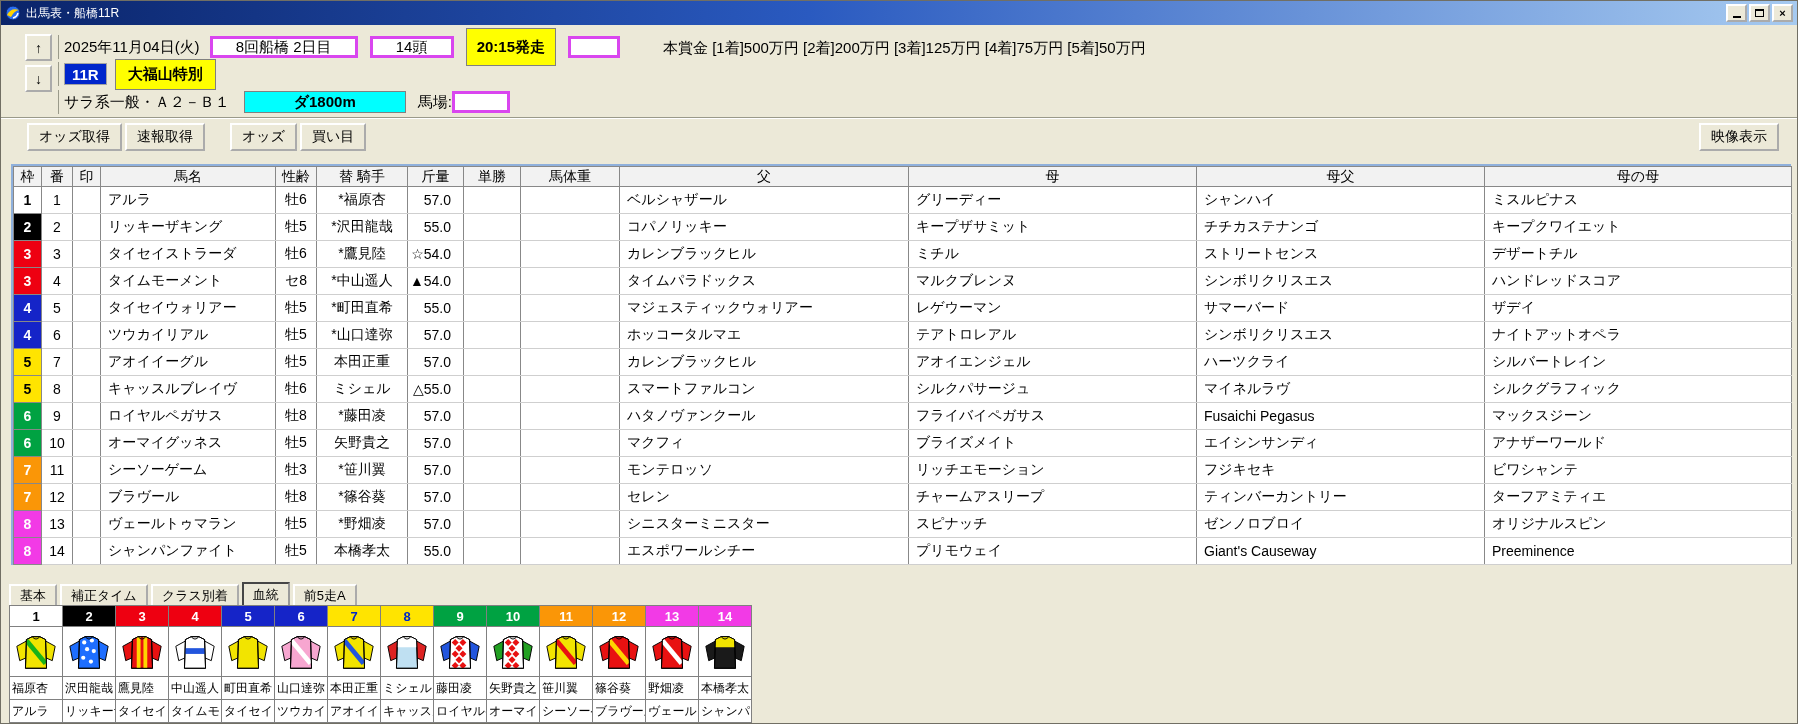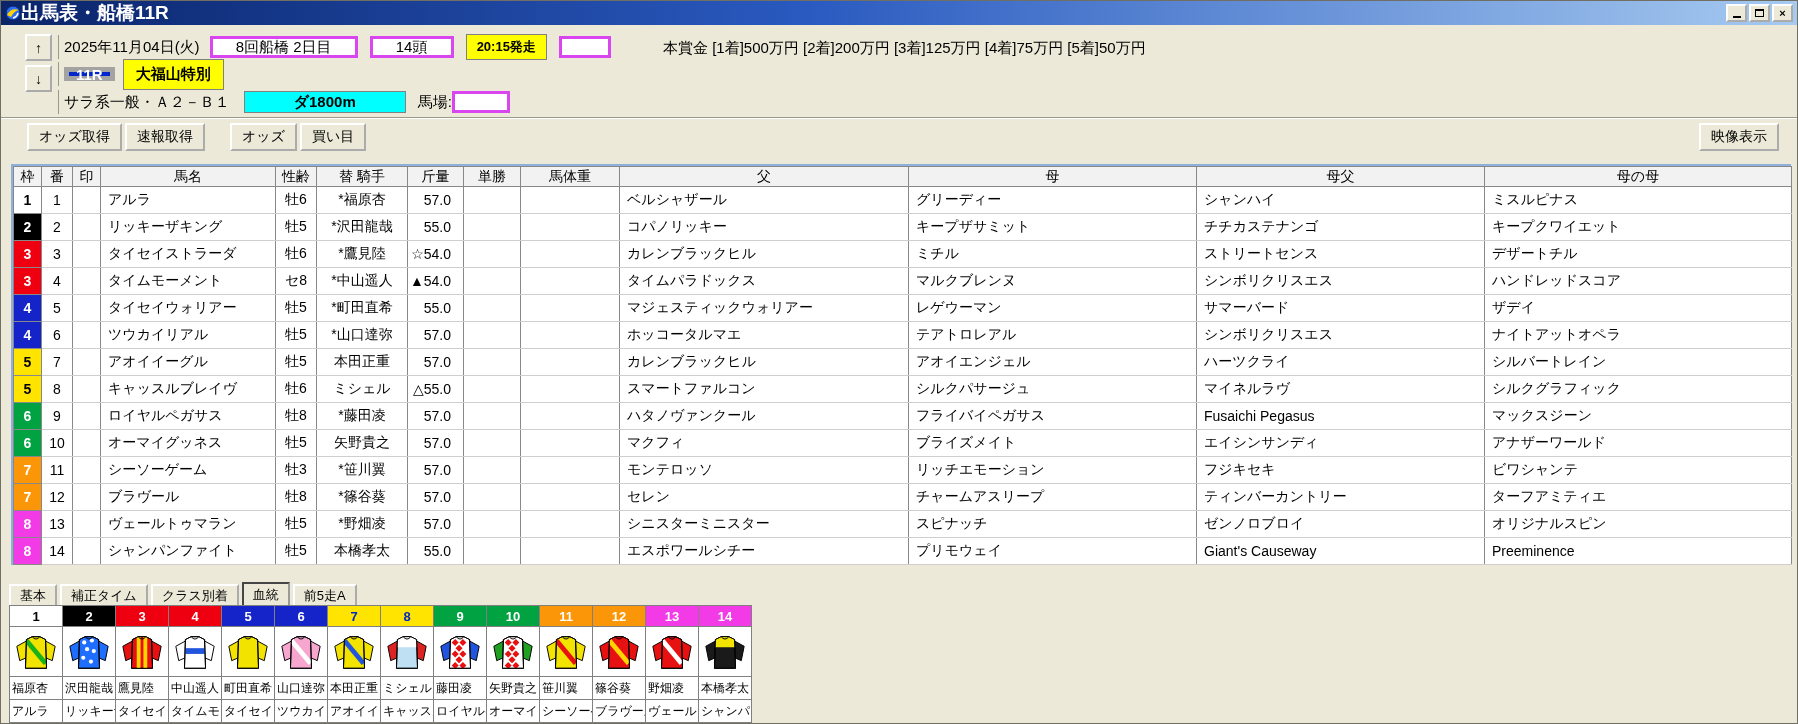--- a/index.html
+++ b/index.html
@@ -1,28 +1,28 @@
 <!DOCTYPE html>
 <html><head>
 <meta charset="utf-8">
 <style>
 *{box-sizing:border-box;margin:0;padding:0}
 html,body{width:1798px;height:724px;overflow:hidden}
 body{background:#ece9d8;font-family:"Liberation Sans","DejaVu Sans",sans-serif;position:relative;border:1px solid #716f64;color:#000}
 .titlebar{position:absolute;top:0;left:0;right:0;height:24px;background:linear-gradient(90deg,#0a246a 0%,#2a5ac0 45%,#a6caf0 100%);display:flex;align-items:center;padding:0 4px;color:#fff}
-.titlebar .title{font-size:19px;font-weight:bold;}
+.titlebar .title{font-size:12px;font-weight:normal;margin-left:5px}
 .winbtns{margin-left:auto;display:flex;gap:2px}
 .winbtn{width:21px;height:18px;background:#ece9d8;border:2px outset #fff;display:flex;align-items:center;justify-content:center;font-size:11px;line-height:1;color:#000;font-weight:bold}
 .winbtn .minbar{width:8px;height:2px;background:#000;margin-top:8px}
 .winbtn .maxbox{width:9px;height:8px;border:1px solid #000;border-top:2px solid #000}
 .nav-btn{position:absolute;left:24px;width:27px;height:27px;background:#ece9d8;border:2px outset #fff;font-size:14px;text-align:center}
 .hrow{position:absolute;left:57px;display:flex;align-items:center;height:24px;border-left:1px solid #9a9a8a;padding-left:5px;font-size:15px;white-space:nowrap}
 .box{background:#fff;border:3px solid #d946ef;height:22px;display:flex;align-items:center;justify-content:center;font-size:15px;padding:0 6px}
-.startbox{background:#ffff00;border:1px solid #808080;height:26px;display:flex;align-items:center;justify-content:center;font-size:13px;font-weight:bold;padding:0 10px}
-.racenum{background:#0026cc;color:#fff;font-weight:bold;border:5px solid #a3a3a3;height:14px;display:flex;align-items:center;padding:0 7px;font-size:15px}
+.startbox{background:#ffff00;border:1px solid #808080;height:38px;display:flex;align-items:center;justify-content:center;font-size:15px;font-weight:bold;padding:0 10px}
+.racenum{background:#0026cc;color:#fff;font-weight:bold;border:1px solid #a3a3a3;height:22px;display:flex;align-items:center;padding:0 7px;font-size:15px}
 .racename{background:#ffff00;border:1px solid #808080;height:31px;display:flex;align-items:center;padding:0 12px;font-size:15px;font-weight:bold}
 .coursebox{background:#00ffff;border:1px solid #808080;height:22px;width:162px;display:flex;align-items:center;justify-content:center;font-size:15px;font-weight:bold}
 .prize{position:absolute;left:662px;top:38px;font-size:15px;white-space:nowrap}
 .sep{position:absolute;top:116px;left:0;right:0;height:2px;border-top:1px solid #9a9a8a;border-bottom:1px solid #fff}
 .toolbar{position:absolute;top:122px;left:26px;display:flex}
 .btn{height:28px;padding:0 10px;font-size:14px;background:#ece9d8;border:2px outset #fff;margin-right:3px;font-family:inherit}
 .btn.gap{margin-left:22px}
 .video-btn{position:absolute;right:18px;top:122px;margin:0}
 .table-wrap{position:absolute;top:163px;left:10px;width:1780px;border-top:2px solid #8fb0dc;border-left:2px solid #8fb0dc;background:#fff}
 table{border-collapse:collapse;table-layout:fixed;width:1778px;font-size:14px}

